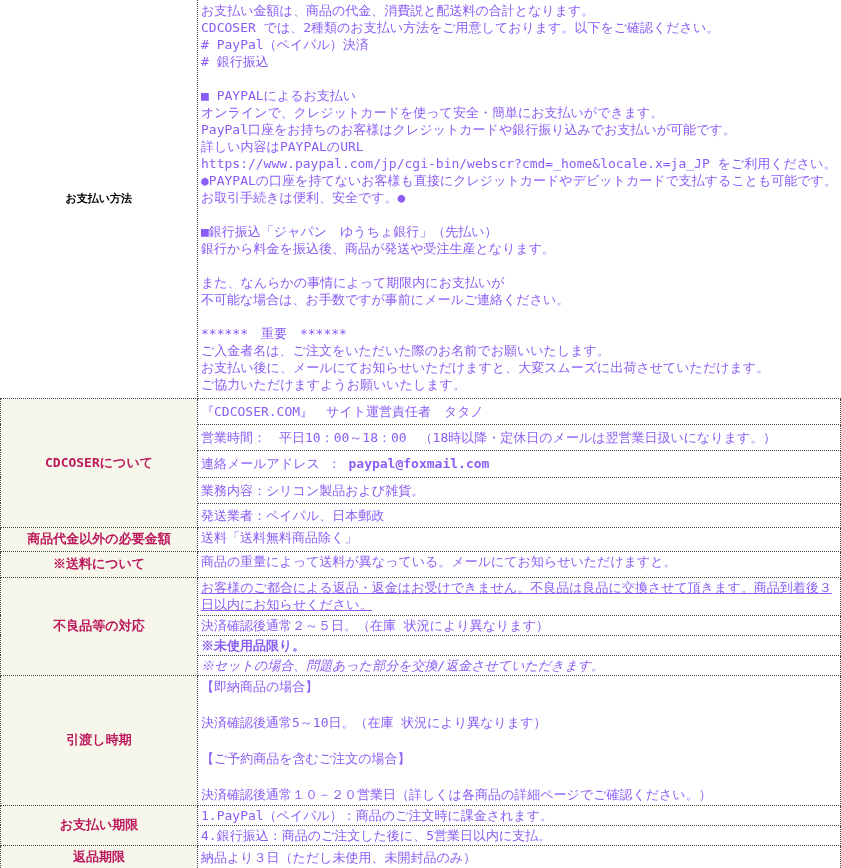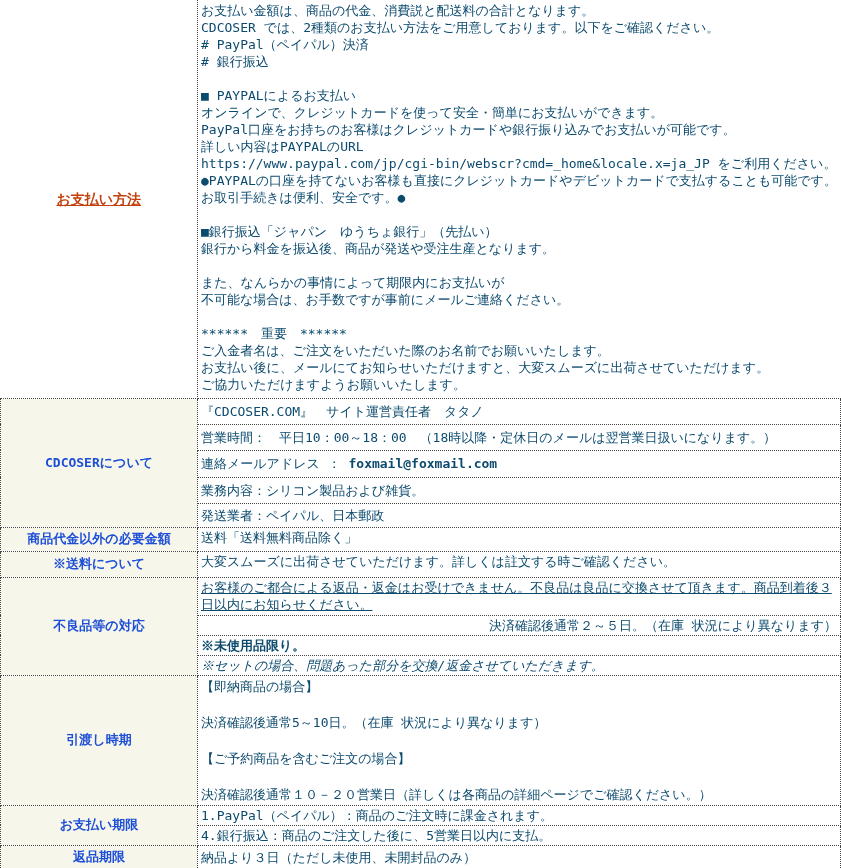--- a/index.html
+++ b/index.html
@@ -15,44 +15,43 @@
   }
   col.c-head { width: 197px; }
   td {
     border: 1px dotted #444444;
     padding: 0;
     overflow: hidden;
   }
   
   td.h {
     background: #f6f6ea;
-    color: #1d4ed8;
+    color: #be185d;
     font-weight: bold;
     font-size: 13px;
     text-align: center;
     vertical-align: middle;
     line-height: 16px;
   }
   
   td.hw {
     background: #ffffff;
-    color: #c2410c;
-    font-size: 14px;
+    color: #000000;
+    font-size: 11px;
     border-left: none;
     border-top: none;
-    text-decoration: underline;
   }
   td.bw {
     border-top: none;
     border-right: none;
   }
   
   td.b {
     font-size: 13px;
-    color: #0c4a6e;
+    color: #8b5cf6;
     padding: 1px 3px;
     vertical-align: middle;
     line-height: 17px;
     word-break: break-all;
   }
   td.pre {
     white-space: pre-line;
     vertical-align: top;
     padding-top: 2px;
   }
@@ -100,50 +99,50 @@
 
     <tbody>
       <tr style="height:26px;">
         <td class="h" rowspan="5">CDCOSERについて</td>
         <td class="b">『CDCOSER.COM』　サイト運営責任者　タタノ</td>
       </tr>
       <tr style="height:26px;">
         <td class="b">営業時間：　平日10：00～18：00　（18時以降・定休日のメールは翌営業日扱いになります。）</td>
       </tr>
       <tr style="height:27px;">
-        <td class="b"><span>連絡メールアドレス ： </span><b>foxmail@foxmail.com</b></td>
+        <td class="b"><span>連絡メールアドレス ： </span><b>paypal@foxmail.com</b></td>
       </tr>
       <tr style="height:26px;">
         <td class="b">業務内容：シリコン製品および雑貨。</td>
       </tr>
       <tr style="height:24px;">
         <td class="b">発送業者：ペイパル、日本郵政</td>
       </tr>
     </tbody>
 
     <tbody>
       <tr style="height:24px;">
         <td class="h">商品代金以外の必要金額</td>
         <td class="b" style="vertical-align:top;">送料「送料無料商品除く」</td>
       </tr>
     </tbody>
 
     <tbody>
       <tr style="height:26px;">
         <td class="h">※送料について</td>
-        <td class="b" style="vertical-align:top;">大変スムーズに出荷させていただけます。詳しくは註文する時ご確認ください。</td>
+        <td class="b" style="vertical-align:top;">商品の重量によって送料が異なっている。メールにてお知らせいただけますと。</td>
       </tr>
     </tbody>
 
     <tbody>
       <tr style="height:38px;">
         <td class="h" rowspan="4">不良品等の対応</td>
         <td class="b" style="vertical-align:top;text-decoration:underline;">お客様のご都合による返品・返金はお受けできません。不良品は良品に交換させて頂きます。商品到着後３日以内にお知らせください。</td>
       </tr>
-      <tr style="height:18px;text-align:right;">
+      <tr style="height:18px;">
         <td class="b">決済確認後通常２～５日。（在庫 状況により異なります）</td>
       </tr>
       <tr style="height:14px;font-weight:bold;">
         <td class="b">※未使用品限り。</td>
       </tr>
       <tr style="height:16px;font-style:italic;">
         <td class="b">※セットの場合、問題あった部分を交換/返金させていただきます。</td>
       </tr>
     </tbody>
 

